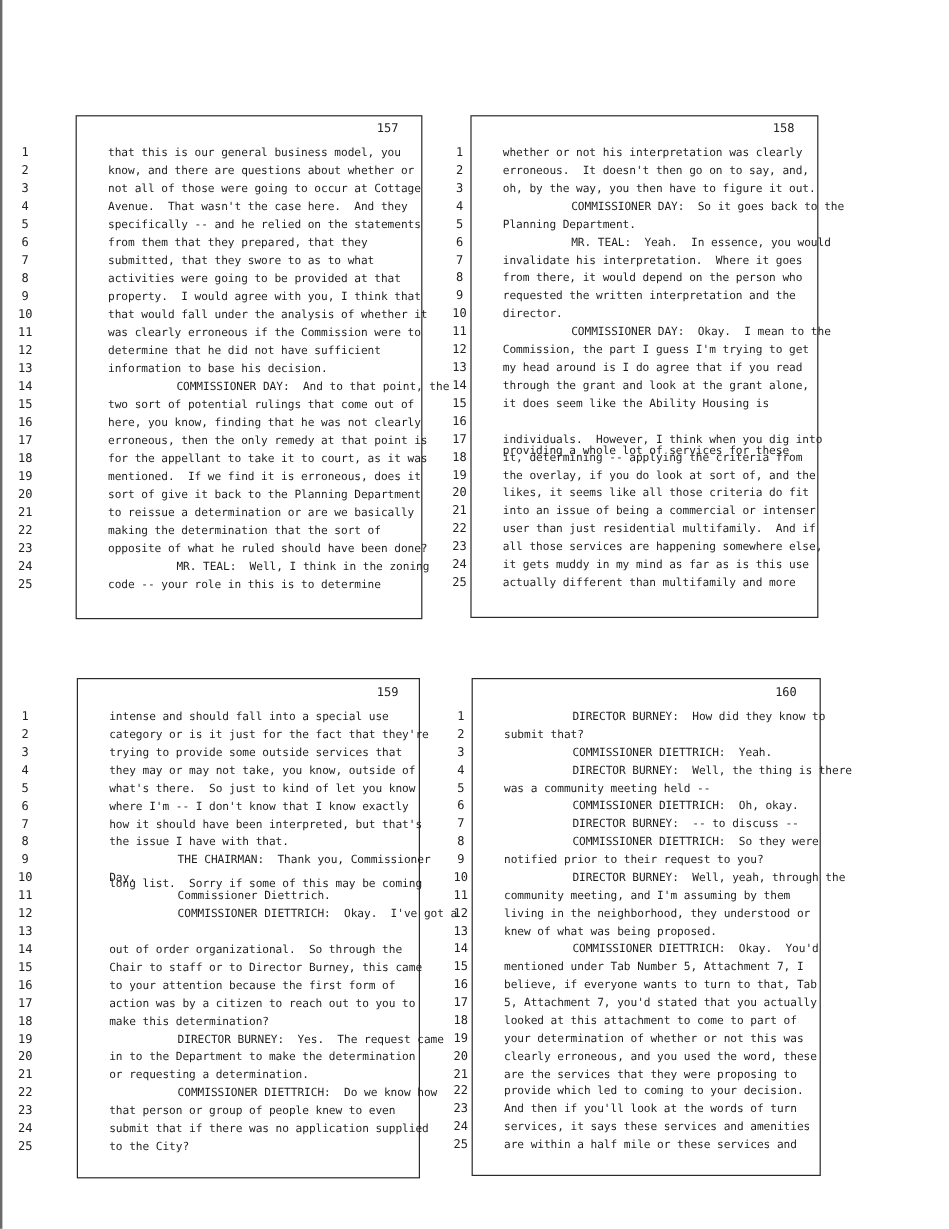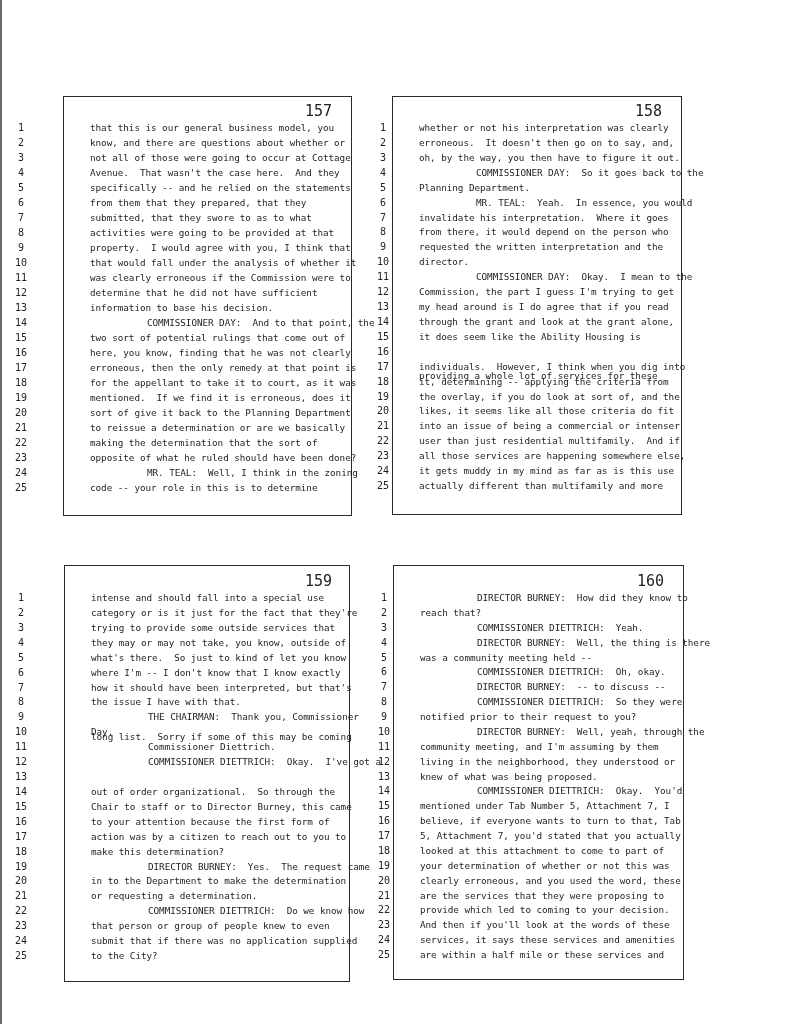--- a/index.html
+++ b/index.html
@@ -6,21 +6,21 @@
   body {
     width: 791px; height: 1024px; background: #ffffff; position: relative; overflow: hidden;
     font-family: "DejaVu Sans Mono", "Liberation Mono", monospace; color: #1a1a1a;
   }
   .scan-edge { position: absolute; left: 0; top: 0; width: 2px; height: 1024px; background: #6a6a6a; }
   .page { position: absolute; }
   .box {
     position: absolute; border: 1.5px solid #2a2a2a; background: #fff; box-sizing: border-box;
   }
   .pnum {
-    position: absolute; font-size: 15px; color: #222; text-align: right;
+    position: absolute; font-size: 10px; color: #222; text-align: right;
   }
   .linenums { position: absolute; width: 26px; }
   .ln {
     position: absolute; left: 0; width: 26px; text-align: center; font-size: 10px; color: #222;
   }
   .tl {
     position: absolute; white-space: pre; font-size: 9.3px; letter-spacing: -0.05px; color: #1e1e1e;
   }
   .tl.ind { text-indent: 57px; }
 </style>
@@ -230,38 +230,38 @@
       <div class="ln" style="left: 371px; top: 859.84px;">19</div>
       <div class="ln" style="left: 371px; top: 874.72px;">20</div>
       <div class="ln" style="left: 371px; top: 889.6px;">21</div>
       <div class="ln" style="left: 371px; top: 904.48px;">22</div>
       <div class="ln" style="left: 371px; top: 919.36px;">23</div>
       <div class="ln" style="left: 371px; top: 934.24px;">24</div>
       <div class="ln" style="left: 371px; top: 949.12px;">25</div>
     </div>
   <div class="lines">
       <div class="tl ind" style="left: 420px; top: 592px;">DIRECTOR BURNEY:  How did they know to</div>
-      <div class="tl" style="left: 420px; top: 606.88px;">reach that?</div>
+      <div class="tl" style="left: 420px; top: 606.88px;">submit that?</div>
       <div class="tl ind" style="left: 420px; top: 621.76px;">COMMISSIONER DIETTRICH:  Yeah.</div>
       <div class="tl ind" style="left: 420px; top: 636.64px;">DIRECTOR BURNEY:  Well, the thing is there</div>
       <div class="tl" style="left: 420px; top: 651.52px;">was a community meeting held --</div>
       <div class="tl ind" style="left: 420px; top: 666.4px;">COMMISSIONER DIETTRICH:  Oh, okay.</div>
       <div class="tl ind" style="left: 420px; top: 681.28px;">DIRECTOR BURNEY:  -- to discuss --</div>
       <div class="tl ind" style="left: 420px; top: 696.16px;">COMMISSIONER DIETTRICH:  So they were</div>
       <div class="tl" style="left: 420px; top: 711.04px;">notified prior to their request to you?</div>
       <div class="tl ind" style="left: 420px; top: 725.92px;">DIRECTOR BURNEY:  Well, yeah, through the</div>
       <div class="tl" style="left: 420px; top: 740.8px;">community meeting, and I'm assuming by them</div>
       <div class="tl" style="left: 420px; top: 755.68px;">living in the neighborhood, they understood or</div>
       <div class="tl" style="left: 420px; top: 770.56px;">knew of what was being proposed.</div>
       <div class="tl ind" style="left: 420px; top: 785.44px;">COMMISSIONER DIETTRICH:  Okay.  You'd</div>
       <div class="tl" style="left: 420px; top: 800.32px;">mentioned under Tab Number 5, Attachment 7, I</div>
       <div class="tl" style="left: 420px; top: 815.2px;">believe, if everyone wants to turn to that, Tab</div>
       <div class="tl" style="left: 420px; top: 830.08px;">5, Attachment 7, you'd stated that you actually</div>
       <div class="tl" style="left: 420px; top: 844.96px;">looked at this attachment to come to part of</div>
       <div class="tl" style="left: 420px; top: 859.84px;">your determination of whether or not this was</div>
       <div class="tl" style="left: 420px; top: 874.72px;">clearly erroneous, and you used the word, these</div>
       <div class="tl" style="left: 420px; top: 889.6px;">are the services that they were proposing to</div>
       <div class="tl" style="left: 420px; top: 904.48px;">provide which led to coming to your decision.</div>
-      <div class="tl" style="left: 420px; top: 919.36px;">And then if you'll look at the words of these</div>
+      <div class="tl" style="left: 420px; top: 919.36px;">And then if you'll look at the words of turn</div>
       <div class="tl" style="left: 420px; top: 934.24px;">services, it says these services and amenities</div>
       <div class="tl" style="left: 420px; top: 949.12px;">are within a half mile or these services and</div>
     </div>
 </div>
 
 </body></html>

